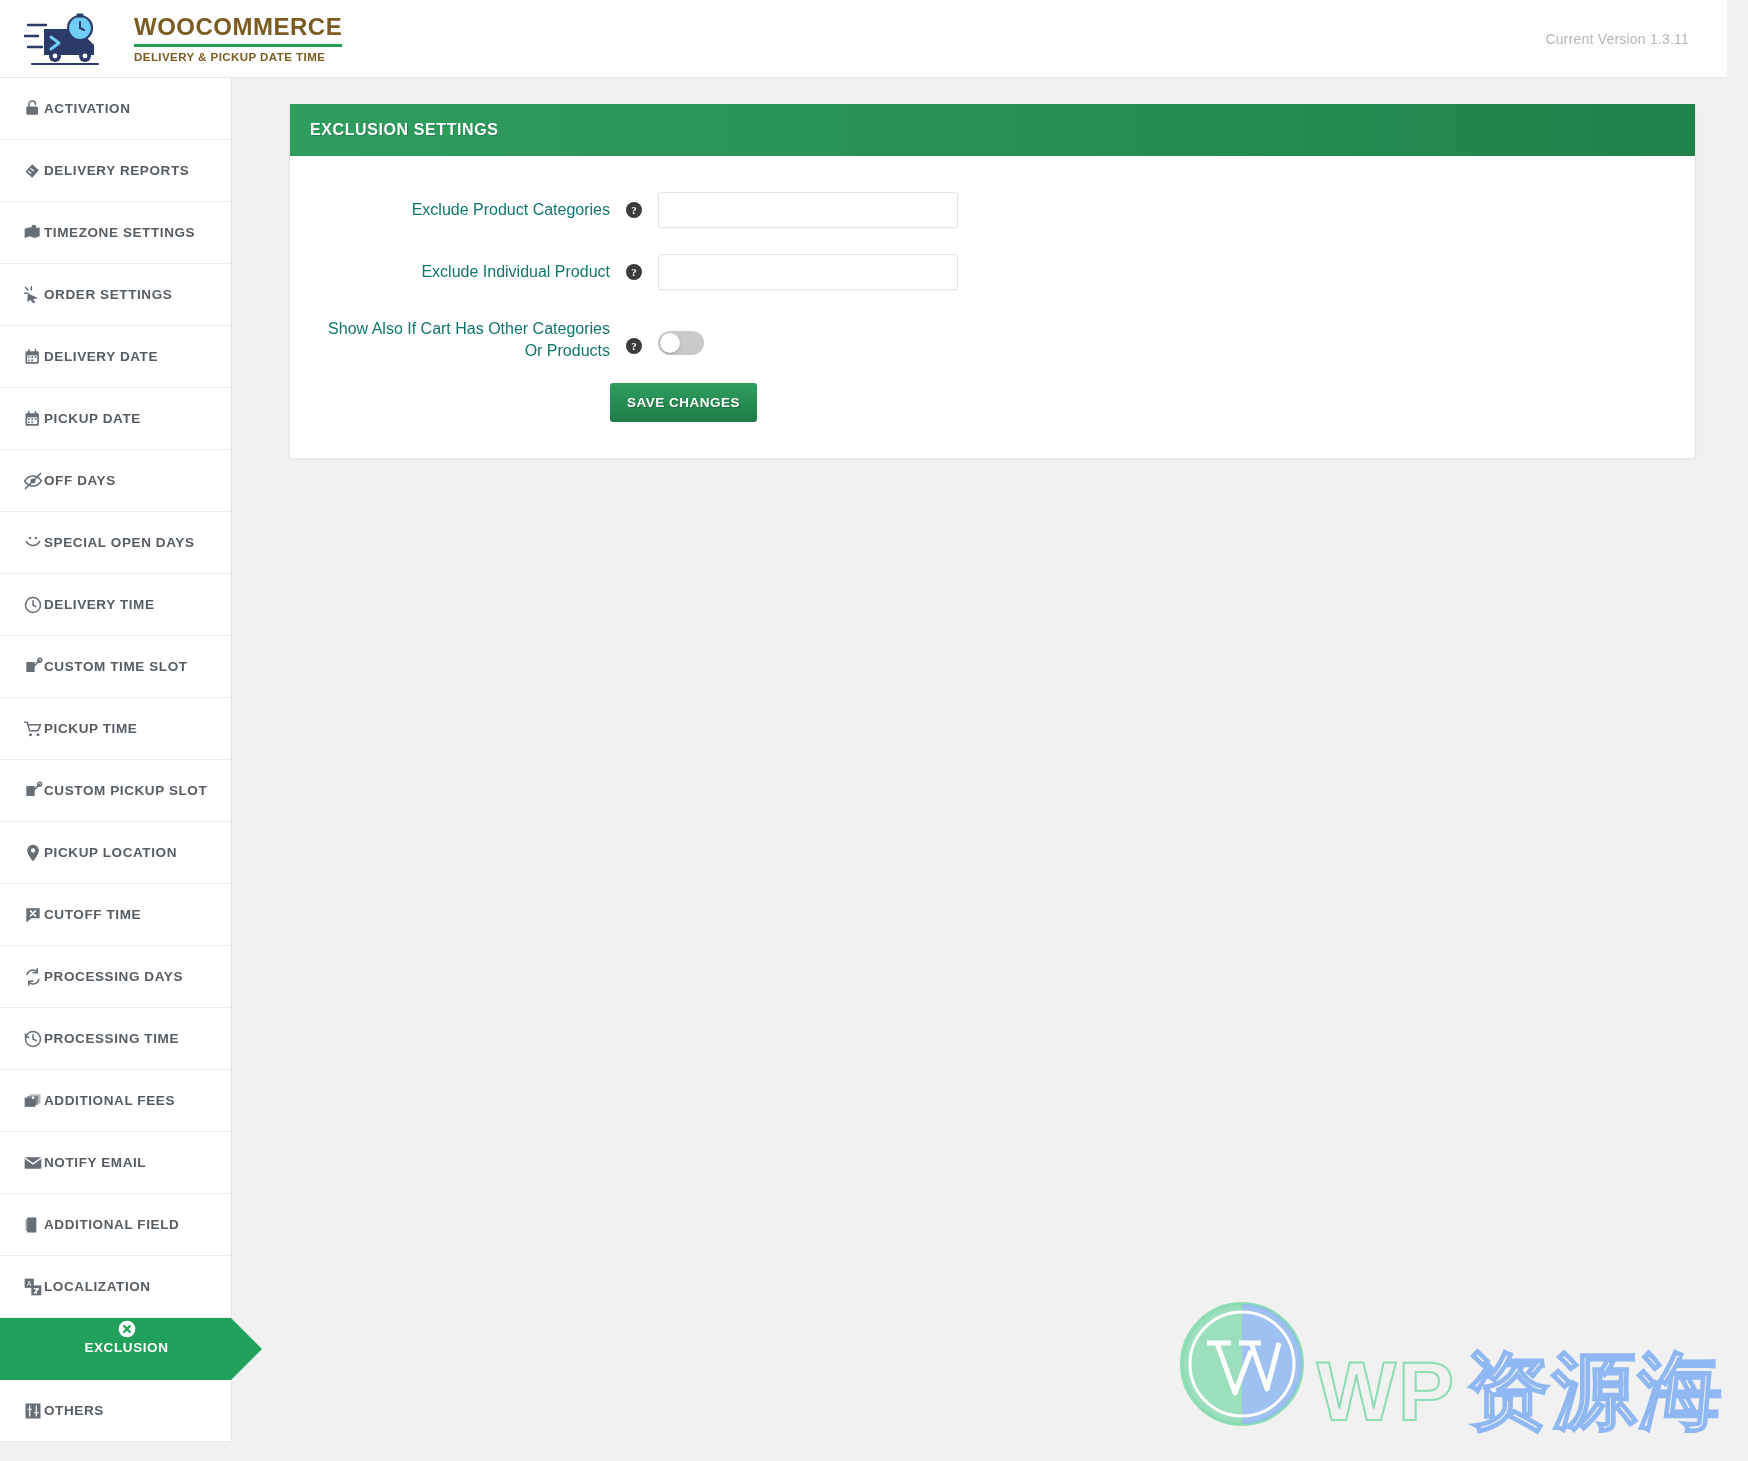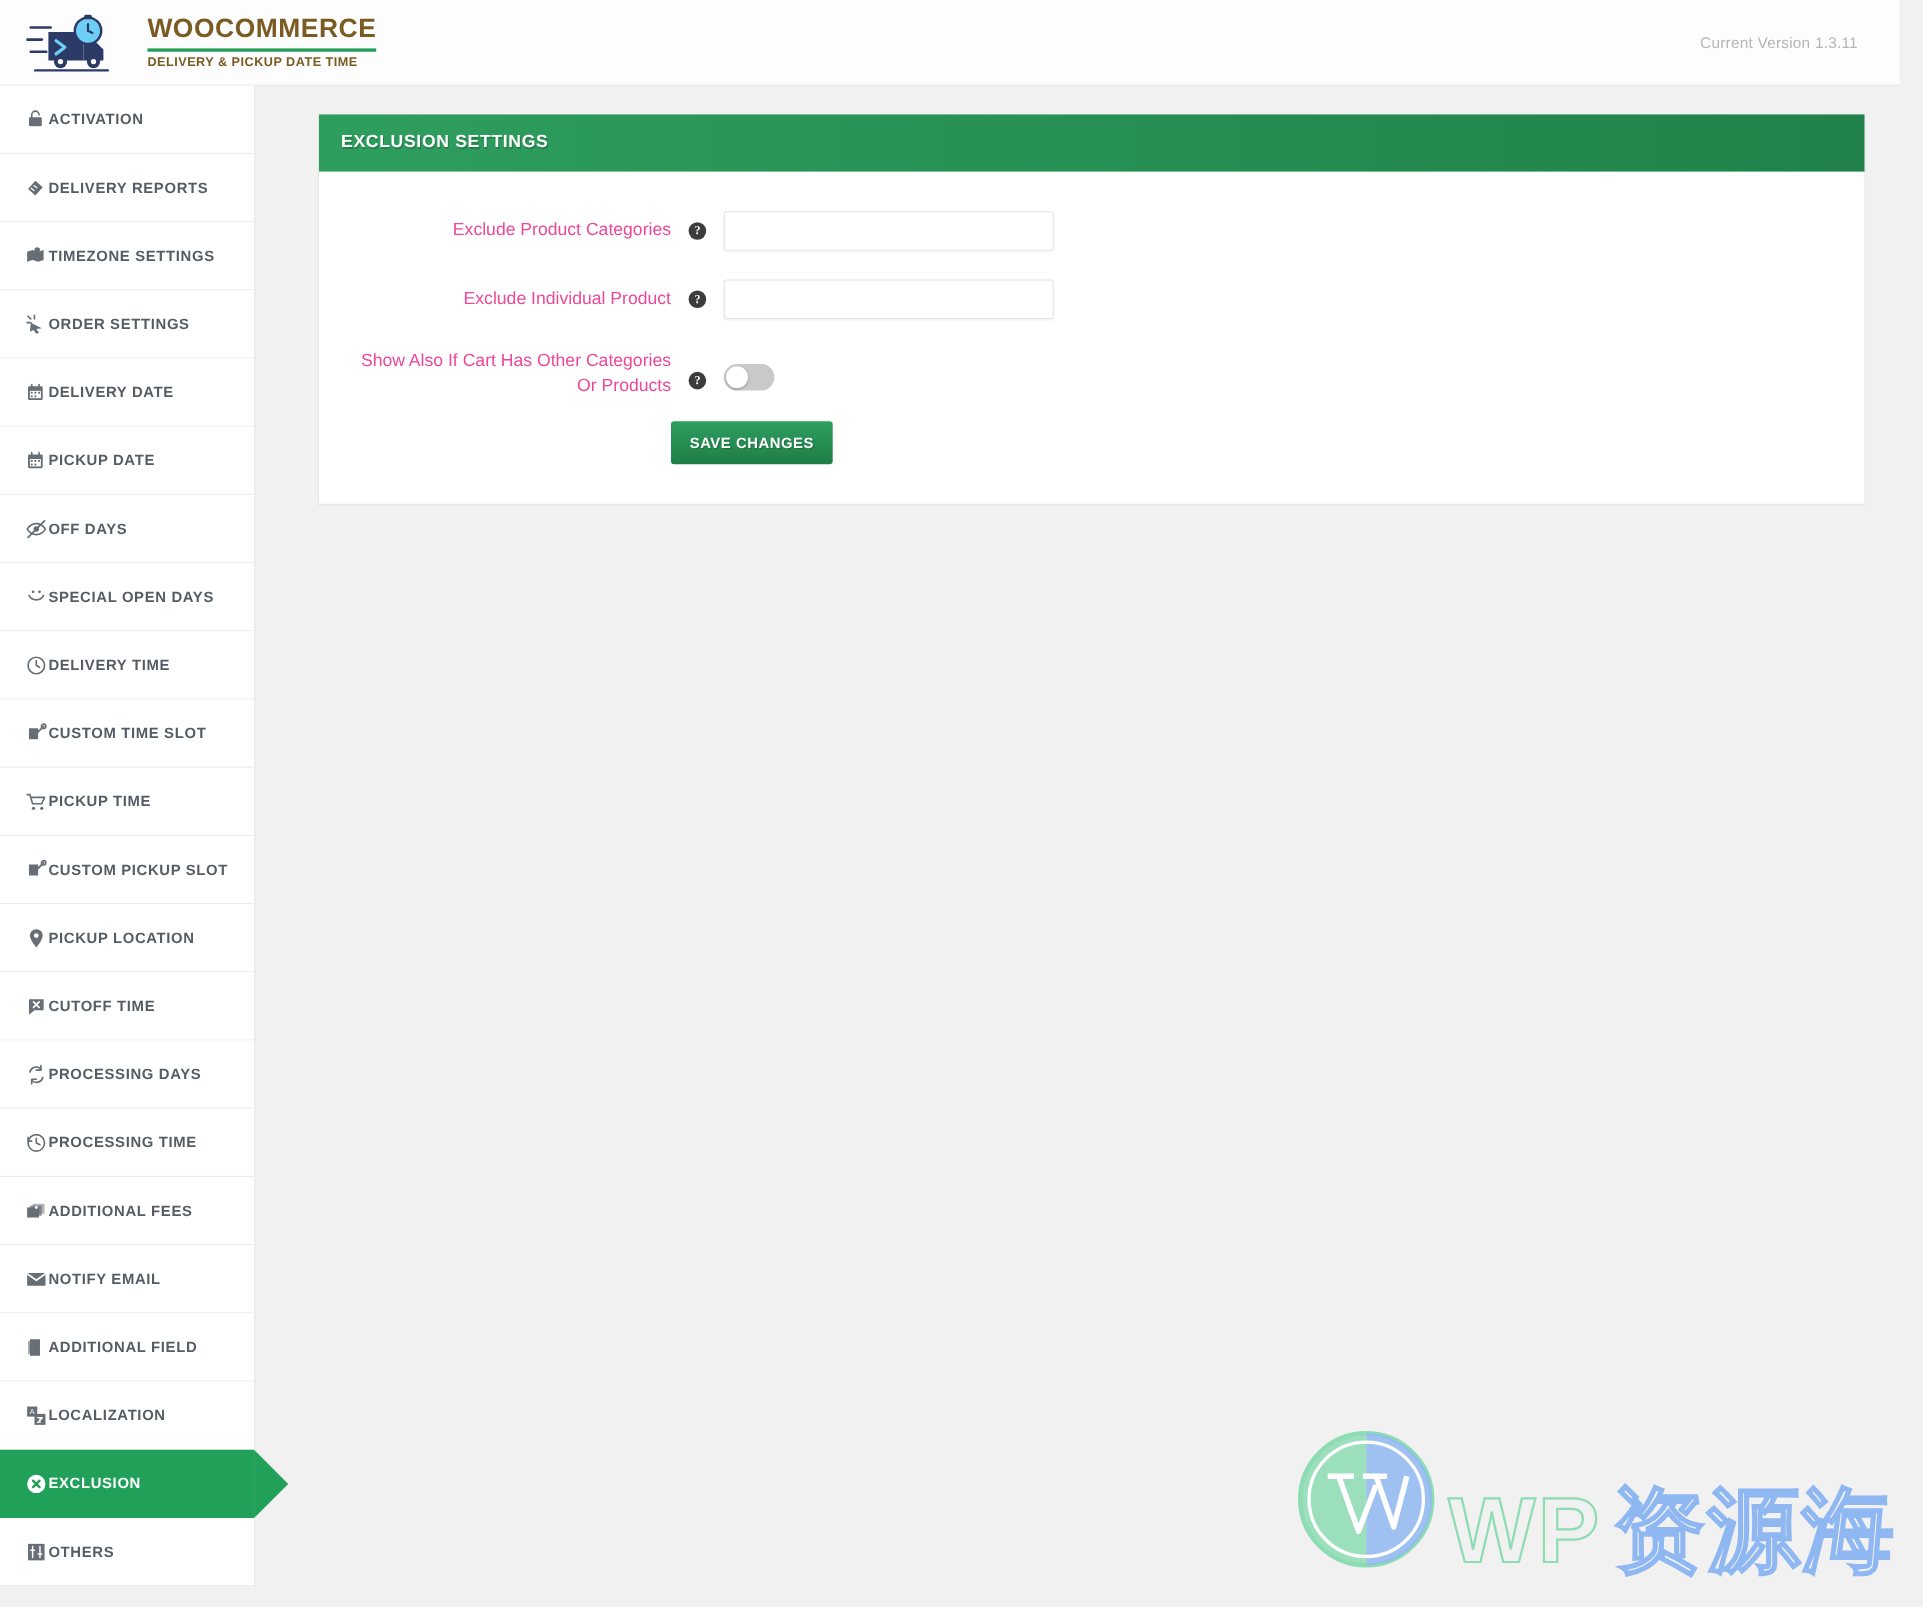--- a/index.html
+++ b/index.html
@@ -92,20 +92,21 @@
     width: 22px; height: 22px;
     display: flex; align-items: center; justify-content: center;
     flex: none;
     color: #676e75;
   }
   .nav-ico svg { display: block; }
   .nav-item.active {
     background: #21a05a;
     border-bottom-color: #21a05a;
     z-index: 3;
+    flex-direction: column;
   }
   .nav-item.active .nav-label { color: #fff; }
   .nav-item.active .nav-ico { color: #fff; }
   .nav-item.active::after {
     content: "";
     position: absolute;
     right: -31px; top: 0;
     width: 0; height: 0;
     border-top: 31px solid transparent;
     border-bottom: 31px solid transparent;
@@ -148,21 +149,21 @@
   .field-row {
     display: flex;
     align-items: center;
     margin-bottom: 26px;
     padding-left: 20px;
   }
   .field-label {
     width: 300px;
     text-align: right;
     font-size: 16px;
-    color: #ec4899;
+    color: #0f766e;
     line-height: 1.35;
     padding-right: 0;
   }
   .help-icon {
     width: 16px; height: 16px;
     border-radius: 50%;
     background: #3c3c3c;
     color: #fff;
     font-size: 11px;
     font-weight: bold;

